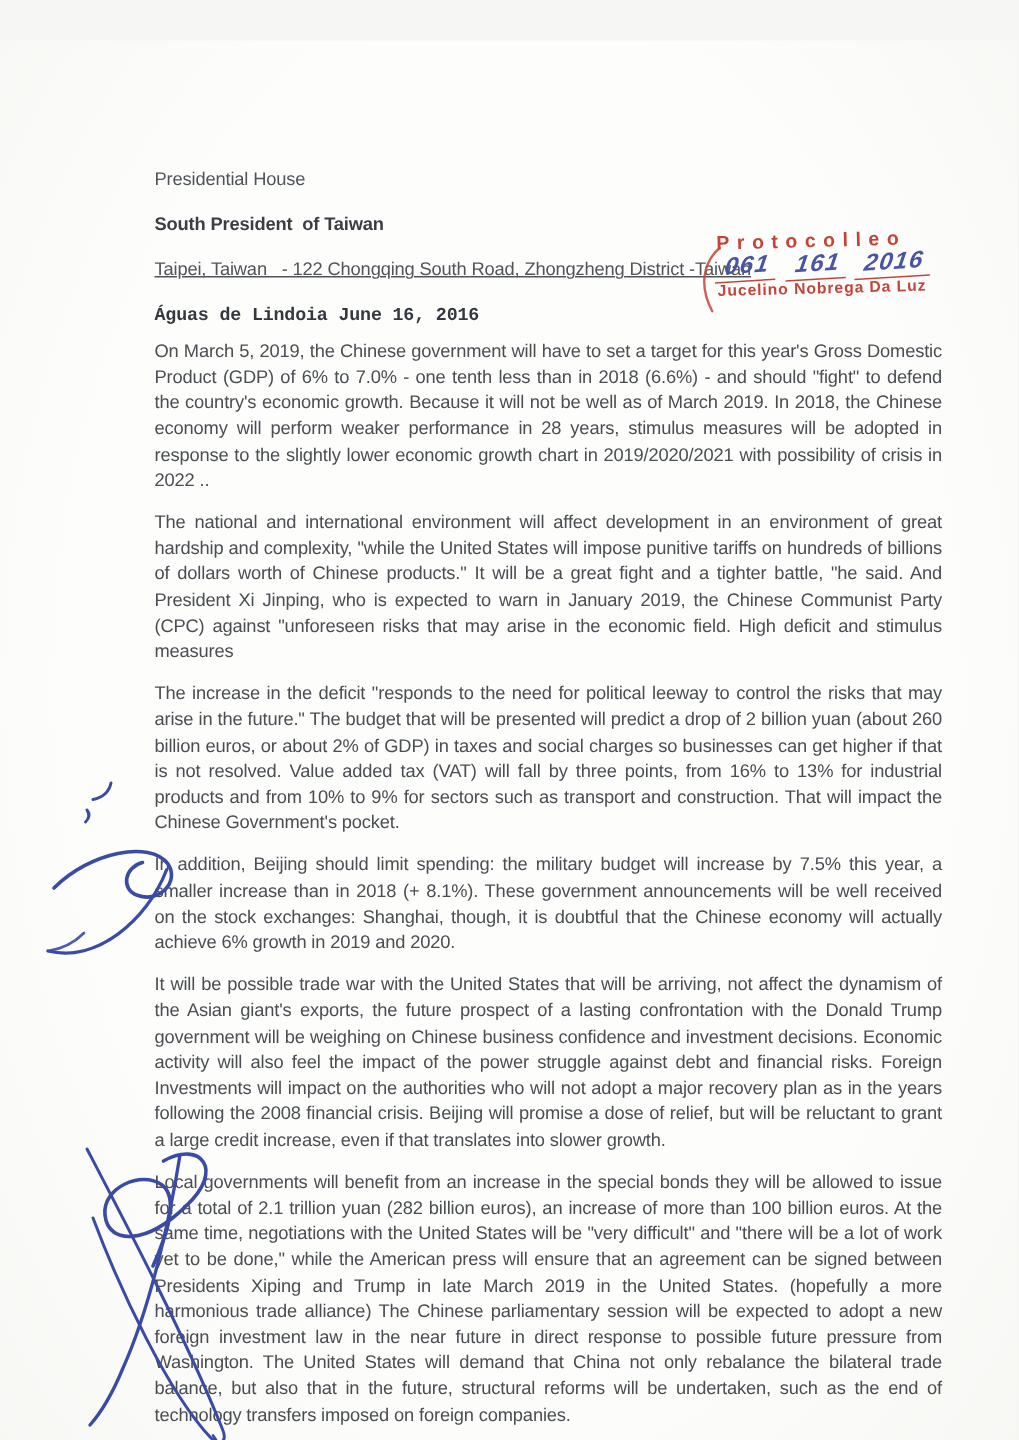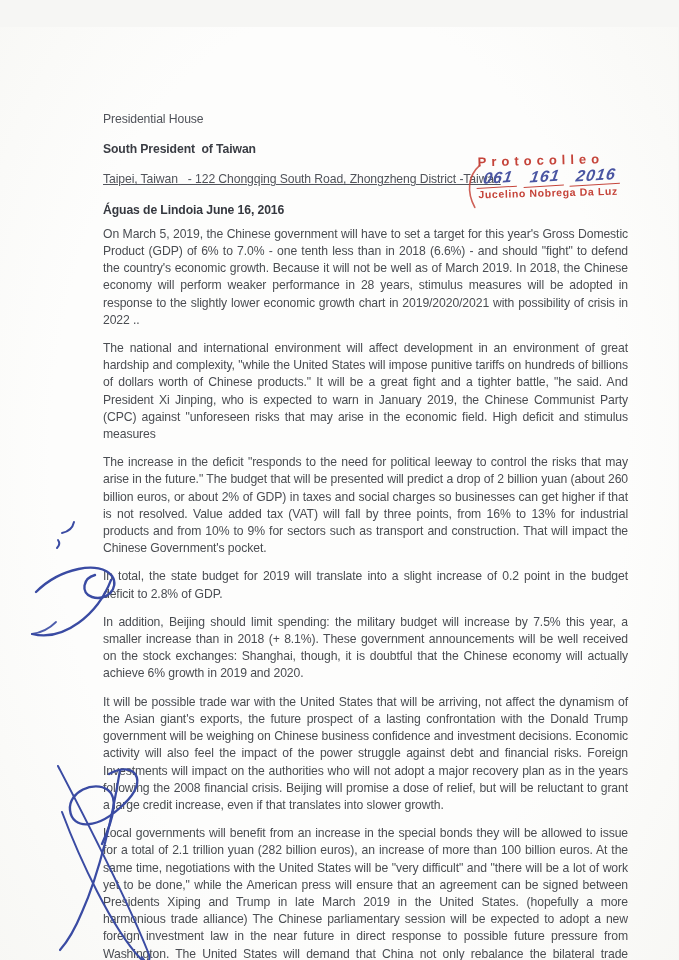--- a/index.html
+++ b/index.html
@@ -20,21 +20,21 @@
     left: 103px; top: 84px;
     width: 525px;
     color: #4a4d52;
     font-size: 12.2px;
     line-height: 17.2px;
     letter-spacing: -0.1px;
   }
   .sender   { margin: 0 0 13px 0; color: #50535a; }
   .salutation { margin: 0 0 13px 0; font-weight: bold; color: #3a3d44; white-space: pre; }
   .address  { margin: 0 0 13px 0; color: #50535a; white-space: pre; text-decoration: underline; }
-  .dateline { margin: 0 0 7px 0; font-weight: bold; color: #35383f; }
+  .dateline { margin: 0 0 7px 0; font-weight: bold; color: #35383f; font-family: Liberation Mono, monospace; }
   .body-text p {
     margin: 0 0 11px 0;
     text-align: justify;
     color: #4a4d52;
   }
   
   .stamp {
     position: absolute;
     left: 478px; top: 126px;
     width: 182px;
@@ -81,21 +81,20 @@
   <div class="content">
     <p class="sender">Presidential House</p>
     <p class="salutation">South President  of Taiwan</p>
     <p class="address">Taipei, Taiwan   - 122 Chongqing South Road, Zhongzheng District -Taiwan</p>
     <p class="dateline">Águas de Lindoia June 16, 2016</p>
 
     <div class="body-text">
       <p>On March 5, 2019, the Chinese government will have to set a target for this year's Gross Domestic Product (GDP) of 6% to 7.0% - one tenth less than in 2018 (6.6%) - and should "fight" to defend the country's economic growth. Because it will not be well as of March 2019. In 2018, the Chinese economy will perform weaker performance in 28 years, stimulus measures will be adopted in response to the slightly lower economic growth chart in 2019/2020/2021 with possibility of crisis in 2022 ..</p>
       <p>The national and international environment will affect development in an environment of great hardship and complexity, "while the United States will impose punitive tariffs on hundreds of billions of dollars worth of Chinese products." It will be a great fight and a tighter battle, "he said. And President Xi Jinping, who is expected to warn in January 2019, the Chinese Communist Party (CPC) against "unforeseen risks that may arise in the economic field. High deficit and stimulus measures</p>
       <p>The increase in the deficit "responds to the need for political leeway to control the risks that may arise in the future." The budget that will be presented will predict a drop of 2 billion yuan (about 260 billion euros, or about 2% of GDP) in taxes and social charges so businesses can get higher if that is not resolved. Value added tax (VAT) will fall by three points, from 16% to 13% for industrial products and from 10% to 9% for sectors such as transport and construction. That will impact the Chinese Government's pocket.</p>
-      <p>In total, the state budget for 2019 will translate into a slight increase of 0.2 point in the budget deficit to 2.8% of GDP.</p>
       <p>In addition, Beijing should limit spending: the military budget will increase by 7.5% this year, a smaller increase than in 2018 (+ 8.1%). These government announcements will be well received on the stock exchanges: Shanghai, though, it is doubtful that the Chinese economy will actually achieve 6% growth in 2019 and 2020.</p>
       <p>It will be possible trade war with the United States that will be arriving, not affect the dynamism of the Asian giant's exports, the future prospect of a lasting confrontation with the Donald Trump government will be weighing on Chinese business confidence and investment decisions. Economic activity will also feel the impact of the power struggle against debt and financial risks. Foreign Investments will impact on the authorities who will not adopt a major recovery plan as in the years following the 2008 financial crisis. Beijing will promise a dose of relief, but will be reluctant to grant a large credit increase, even if that translates into slower growth.</p>
       <p>Local governments will benefit from an increase in the special bonds they will be allowed to issue for a total of 2.1 trillion yuan (282 billion euros), an increase of more than 100 billion euros. At the same time, negotiations with the United States will be "very difficult" and "there will be a lot of work yet to be done," while the American press will ensure that an agreement can be signed between Presidents Xiping and Trump in late March 2019 in the United States. (hopefully a more harmonious trade alliance) The Chinese parliamentary session will be expected to adopt a new foreign investment law in the near future in direct response to possible future pressure from Washington. The United States will demand that China not only rebalance the bilateral trade balance, but also that in the future, structural reforms will be undertaken, such as the end of technology transfers imposed on foreign companies.</p>
     </div>
   </div>
 
   <div class="stamp">
     <svg class="stamp-flourish" width="22" height="52" viewBox="0 0 22 52">
       <path d="M16 4 C4 14 2 30 10 46" stroke="#c5443a" stroke-width="1.6" fill="none" stroke-linecap="round" opacity="0.85"></path>
     </svg>

